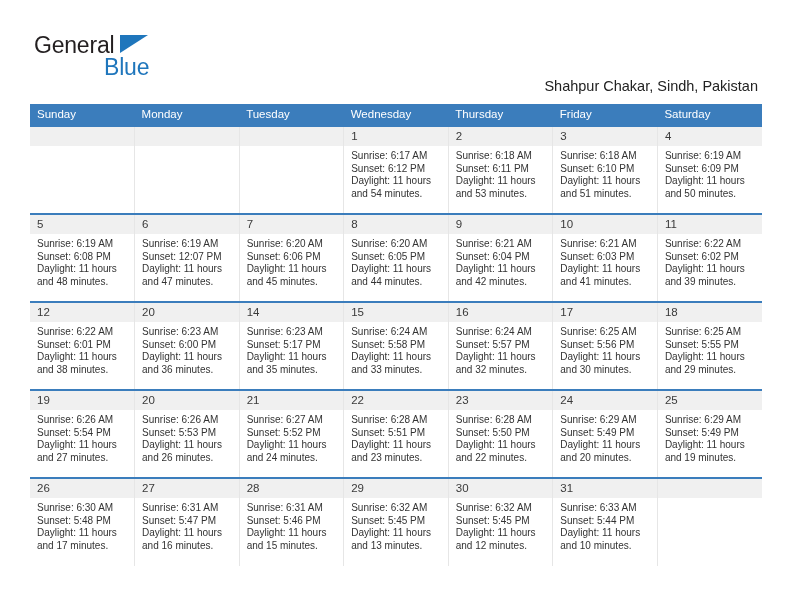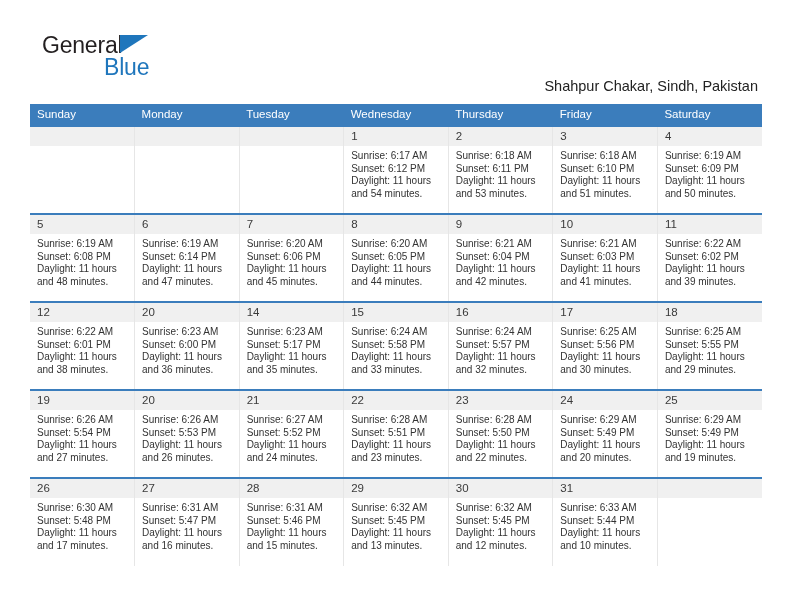--- a/index.html
+++ b/index.html
@@ -31,21 +31,21 @@
   }
   .logo {
     position: absolute;
     left: 34px;
     top: 32px;
     width: 180px;
     height: 56px;
   }
   .logo-general {
     position: absolute;
-    left: 8px;
+    left: 0;
     top: 0;
     font-size: 23px;
     letter-spacing: -0.2px;
     color: #231f20;
     font-family: "Liberation Sans", sans-serif;
   }
   .logo-triangle {
     position: absolute;
     left: 86px;
     top: 3px;
@@ -226,21 +226,21 @@
                 <div>Sunrise: 6:19 AM</div>
                 <div>Sunset: 6:08 PM</div>
                 <div>Daylight: 11 hours</div>
                 <div>and 48 minutes.</div>
               </div>
             </td>
             <td>
               <div class="daynum">6</div>
               <div class="info">
                 <div>Sunrise: 6:19 AM</div>
-                <div>Sunset: 6:14 PM</div>
+                <div>Sunset: 12:07 PM</div>
                 <div>Daylight: 11 hours</div>
                 <div>and 47 minutes.</div>
               </div>
             </td>
             <td>
               <div class="daynum">7</div>
               <div class="info">
                 <div>Sunrise: 6:20 AM</div>
                 <div>Sunset: 6:06 PM</div>
                 <div>Daylight: 11 hours</div>

